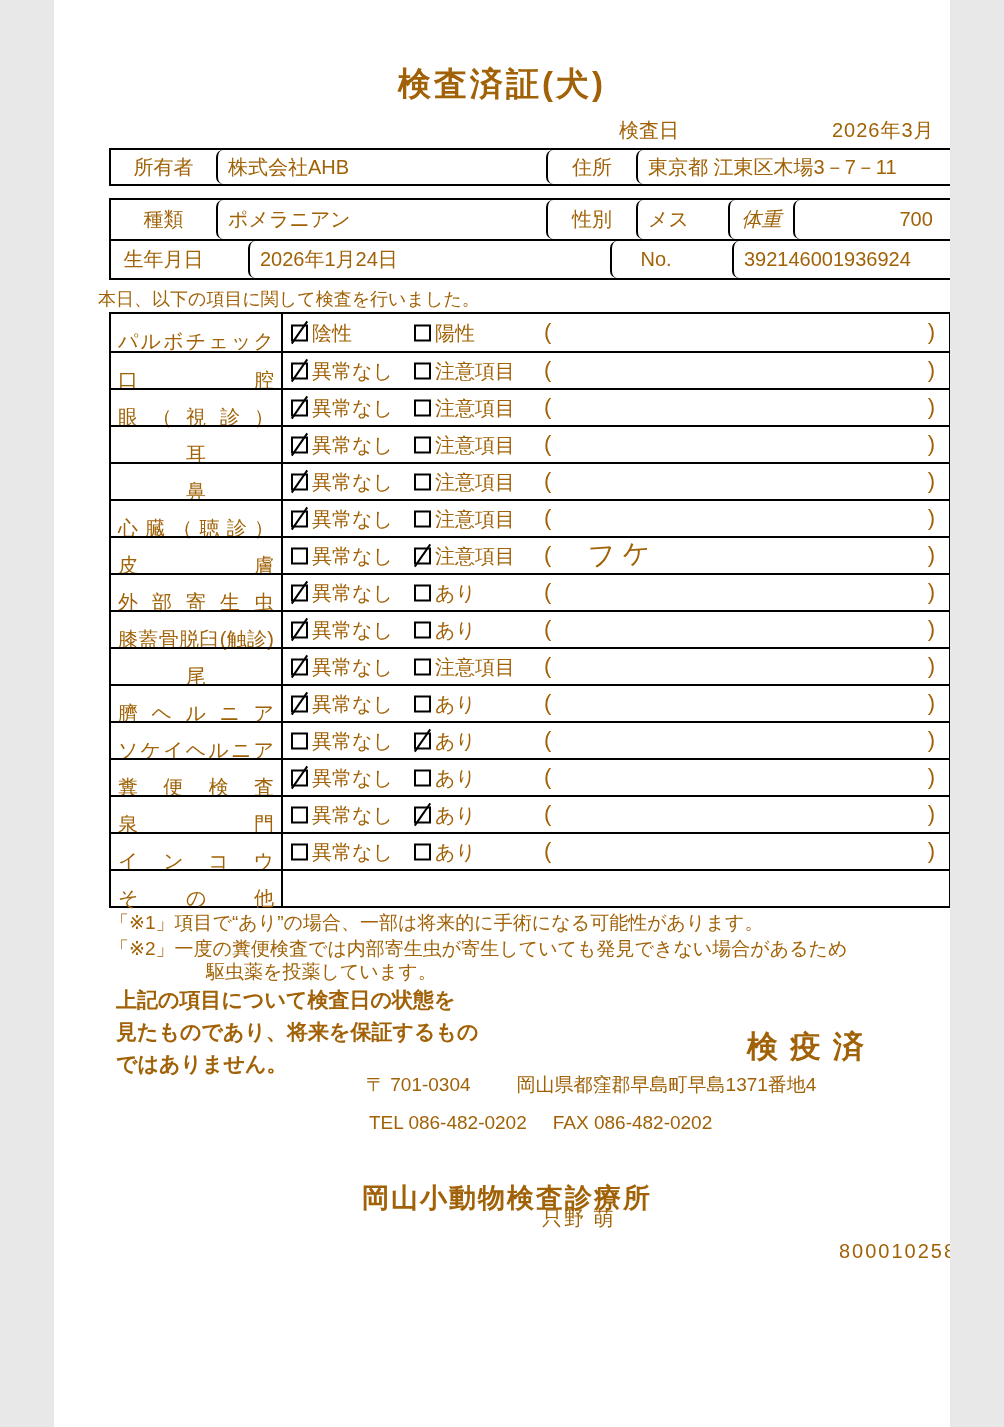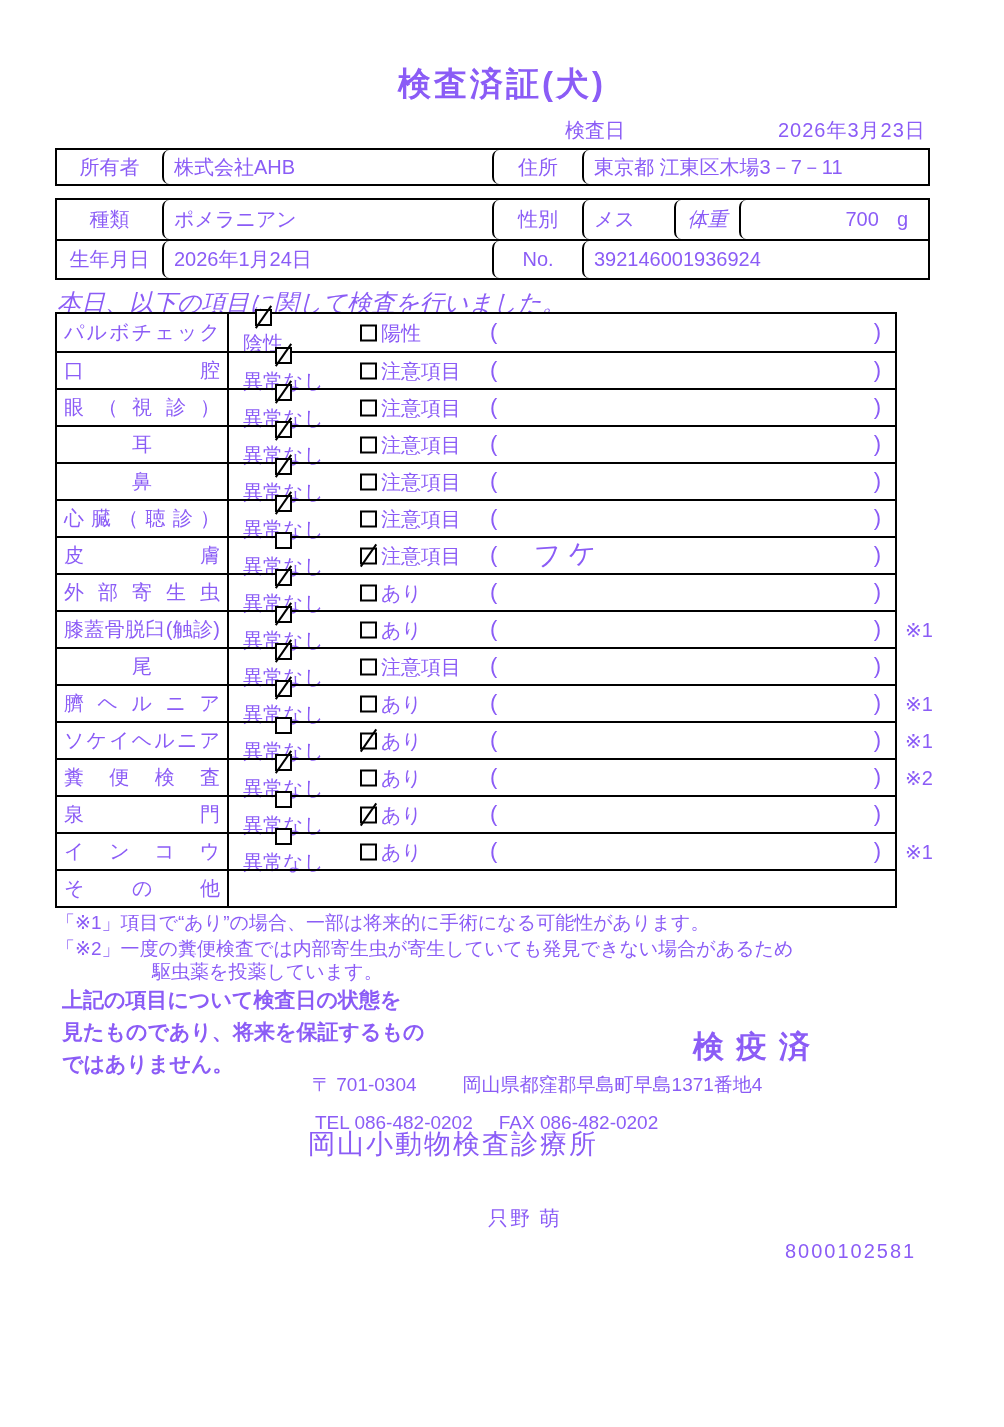--- a/index.html
+++ b/index.html
@@ -1,64 +1,64 @@
 <!DOCTYPE html>
 <html><head>
 <meta charset="utf-8">
 <style>
   html,body{margin:0;padding:0;background:#e8e8e8;}
-  .page{position:relative;width:1004px;height:1427px;background:#ffffff;color:#8b5cf6;
+  .page{position:relative;width:896px;height:1427px;background:#ffffff;color:#a16207;
         font-family:"Liberation Sans","DejaVu Sans",sans-serif;overflow:hidden;margin:0 auto;}
   .abs{position:absolute;}
   .title{top:62px;left:0;width:100%;text-align:center;font-size:33px;font-weight:bold;letter-spacing:3px;}
   .date-label{top:117px;left:565px;font-size:20px;}
   .date-value{top:117px;left:778px;font-size:20px;letter-spacing:1px;}
 
   .tbl{position:absolute;left:55px;width:875px;border:2px solid #000;box-sizing:border-box;background:#fff;}
   .tbl-a{top:148px;display:flex;height:38px;}
   .tbl-b{top:198px;}
   .row{display:flex;height:39px;box-sizing:border-box;}
-  .row + .row{border-top:2px solid #000;}
+  .row + .row{border-top:2px solid #000;gap:32px;}
   .cell{display:flex;align-items:center;box-sizing:border-box;font-size:20px;white-space:nowrap;overflow:hidden;}
   .cell.lbl{justify-content:center;}
   .cell.val{padding-left:10px;}
   .bl{border-left:2px solid #000;border-radius:7px;}
   .w105{flex:0 0 105px;border-radius:8px;} .w330{flex:0 0 330px;} .w90{flex:0 0 90px;}
   .w92{flex:0 0 92px;} .w65{flex:0 0 65px;font-style:italic;} .grow{flex:1 1 auto;}
   .weight{justify-content:flex-end;padding-right:20px;gap:18px;}
 
-  .intro{top:287px;left:57px;font-size:24px;font-style:italic;}
+  .intro{top:287px;left:44px;font-size:18px;}
 
   .check-table{position:absolute;top:312px;left:55px;width:842px;border:2px solid #000;box-sizing:border-box;background:#fff;}
   .check-row{position:relative;display:flex;height:37px;box-sizing:border-box;}
   .check-row + .check-row{border-top:2px solid #000;}
-  .check-label{flex:0 0 172px;border-right:2px solid #000;box-sizing:border-box;display:flex;align-items:center;padding:4px 7px;font-size:20px;}
+  .check-label{flex:0 0 172px;border-right:2px solid #000;box-sizing:border-box;display:flex;padding:14px 7px;font-size:20px;}
   .check-label .jt{width:100%;text-align:justify;text-align-last:justify;}
   .check-label .jt.single{text-align-last:center;}
   .check-content{flex:1 1 auto;position:relative;font-size:20px;}
   .opt{position:absolute;top:50%;transform:translateY(-50%);display:flex;align-items:center;gap:4px;white-space:nowrap;}
-  .opt1{left:14px;flex-direction:column;} .opt2{left:131px;}
+  .opt1{left:8px;} .opt2{left:131px;}
   .cb{display:inline-block;width:13px;height:13px;border:2px solid #000;position:relative;flex:0 0 auto;background:#fff;}
   .cb.checked::after{content:"";position:absolute;left:-7px;top:5px;width:27px;height:2px;background:#000;transform:rotate(-55deg);}
   .paren{position:absolute;top:50%;transform:translateY(-52%);font-size:22px;}
   .paren-open{left:261px;} .paren-close{right:14px;}
   .comment{position:absolute;top:50%;left:305px;transform:translateY(-55%) rotate(-4deg);font-size:27px;letter-spacing:7px;}
   .footnote-mark{position:absolute;top:50%;left:calc(100% + 10px);transform:translateY(-50%);font-size:20px;white-space:nowrap;}
 
   .note{font-size:19px;white-space:nowrap;}
   .note1{top:910px;left:56px;}
   .note2a{top:936px;left:56px;}
   .note2b{top:959px;left:152px;}
 
   .disclaimer{top:984px;left:62px;font-size:21px;font-weight:bold;line-height:32px;}
   .stamp{top:1026px;left:693px;font-size:31px;font-weight:bold;letter-spacing:12px;white-space:nowrap;}
 
   .postal-line{top:1072px;left:312px;font-size:19px;display:flex;gap:46px;white-space:nowrap;}
   .tel-line{top:1112px;left:315px;font-size:19px;display:flex;gap:26px;white-space:nowrap;}
-  .clinic{top:1126px;left:308px;font-size:27px;letter-spacing:2px;white-space:nowrap;}
+  .clinic{top:1180px;left:308px;font-size:27px;letter-spacing:2px;white-space:nowrap;font-weight:bold;}
   .examiner{top:1205px;left:488px;font-size:20px;letter-spacing:2px;white-space:nowrap;}
   .code{top:1240px;left:746px;font-size:20px;letter-spacing:2px;margin-left:39px;}
 </style>
 </head>
 <body>
 
 <div class="page">
 
   <div class="abs title">検査済証(犬)</div>
 

